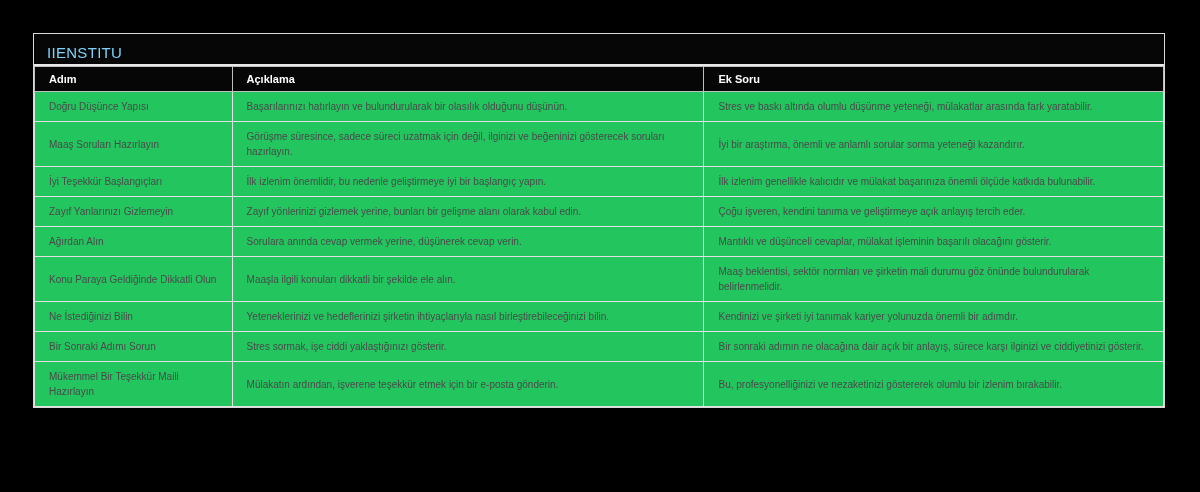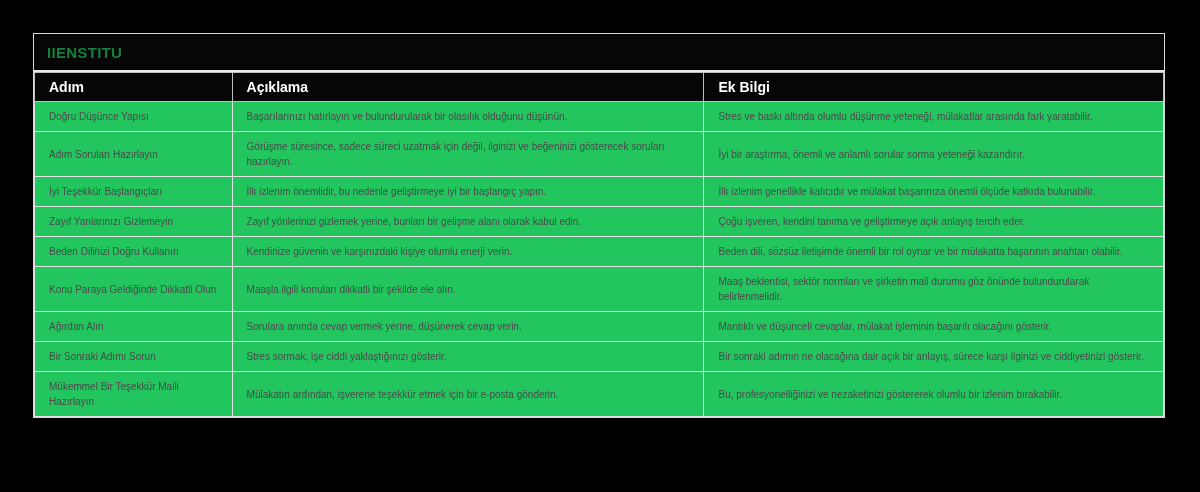--- a/index.html
+++ b/index.html
@@ -18,36 +18,36 @@
     position: absolute;
     left: 33px;
     top: 33px;
     width: 1132px;
     border: 1px solid #d9d9d9;
     background: #000000;
     box-sizing: border-box;
   }
   .title-bar {
     background: #060606;
-    color: #15803d;
+    color: #7dd3fc;
     font-size: 15px;
-    font-weight: 700;
+    font-weight: 400;
     letter-spacing: 0.3px;
-    padding: 10px 13px 9px 13px;
+    padding: 10px 13px 3px 13px;
     border-bottom: 2px solid #e8e8e8;
   }
   table {
     width: 100%;
     border-collapse: collapse;
     table-layout: fixed;
   }
   th {
     background: #060606;
     color: #ffffff;
-    font-size: 14px;
+    font-size: 11px;
     font-weight: 700;
     text-align: left;
     padding: 6px 14px;
     border: 1px solid #bfbfbf;
   }
   td {
     background: #22c55e;
     color: #4a4a4a;
     font-size: 10px;
     line-height: 1.5;
@@ -68,58 +68,58 @@
   <table>
     <colgroup>
       <col class="c-adim">
       <col class="c-aciklama">
       <col class="c-ekbilgi">
     </colgroup>
     <thead>
       <tr>
         <th>Adım</th>
         <th>Açıklama</th>
-        <th>Ek Bilgi</th>
+        <th>Ek Soru</th>
       </tr>
     </thead>
     <tbody>
       <tr>
         <td>Doğru Düşünce Yapısı</td>
         <td>Başarılarınızı hatırlayın ve bulundurularak bir olasılık olduğunu düşünün.</td>
         <td>Stres ve baskı altında olumlu düşünme yeteneği, mülakatlar arasında fark yaratabilir.</td>
       </tr>
       <tr>
-        <td>Adım Soruları Hazırlayın</td>
+        <td>Maaş Soruları Hazırlayın</td>
         <td>Görüşme süresince, sadece süreci uzatmak için değil, ilginizi ve beğeninizi gösterecek soruları hazırlayın.</td>
         <td>İyi bir araştırma, önemli ve anlamlı sorular sorma yeteneği kazandırır.</td>
       </tr>
       <tr>
         <td>İyi Teşekkür Başlangıçları</td>
         <td>İlk izlenim önemlidir, bu nedenle geliştirmeye iyi bir başlangıç yapın.</td>
         <td>İlk izlenim genellikle kalıcıdır ve mülakat başarınıza önemli ölçüde katkıda bulunabilir.</td>
       </tr>
       <tr>
         <td>Zayıf Yanlarınızı Gizlemeyin</td>
         <td>Zayıf yönlerinizi gizlemek yerine, bunları bir gelişme alanı olarak kabul edin.</td>
         <td>Çoğu işveren, kendini tanıma ve geliştirmeye açık anlayış tercih eder.</td>
       </tr>
       <tr>
-        <td>Beden Dilinizi Doğru Kullanın</td>
-        <td>Kendinize güvenin ve karşınızdaki kişiye olumlu enerji verin.</td>
-        <td>Beden dili, sözsüz iletişimde önemli bir rol oynar ve bir mülakatta başarının anahtarı olabilir.</td>
+        <td>Ağırdan Alın</td>
+        <td>Sorulara anında cevap vermek yerine, düşünerek cevap verin.</td>
+        <td>Mantıklı ve düşünceli cevaplar, mülakat işleminin başarılı olacağını gösterir.</td>
       </tr>
       <tr>
         <td>Konu Paraya Geldiğinde Dikkatli Olun</td>
         <td>Maaşla ilgili konuları dikkatli bir şekilde ele alın.</td>
         <td>Maaş beklentisi, sektör normları ve şirketin mali durumu göz önünde bulundurularak belirlenmelidir.</td>
       </tr>
       <tr>
-        <td>Ağırdan Alın</td>
-        <td>Sorulara anında cevap vermek yerine, düşünerek cevap verin.</td>
-        <td>Mantıklı ve düşünceli cevaplar, mülakat işleminin başarılı olacağını gösterir.</td>
+        <td>Ne İstediğinizi Bilin</td>
+        <td>Yeteneklerinizi ve hedeflerinizi şirketin ihtiyaçlarıyla nasıl birleştirebileceğinizi bilin.</td>
+        <td>Kendinizi ve şirketi iyi tanımak kariyer yolunuzda önemli bir adımdır.</td>
       </tr>
       <tr>
         <td>Bir Sonraki Adımı Sorun</td>
         <td>Stres sormak, işe ciddi yaklaştığınızı gösterir.</td>
         <td>Bir sonraki adımın ne olacağına dair açık bir anlayış, sürece karşı ilginizi ve ciddiyetinizi gösterir.</td>
       </tr>
       <tr>
         <td>Mükemmel Bir Teşekkür Maili Hazırlayın</td>
         <td>Mülakatın ardından, işverene teşekkür etmek için bir e-posta gönderin.</td>
         <td>Bu, profesyonelliğinizi ve nezaketinizi göstererek olumlu bir izlenim bırakabilir.</td>

